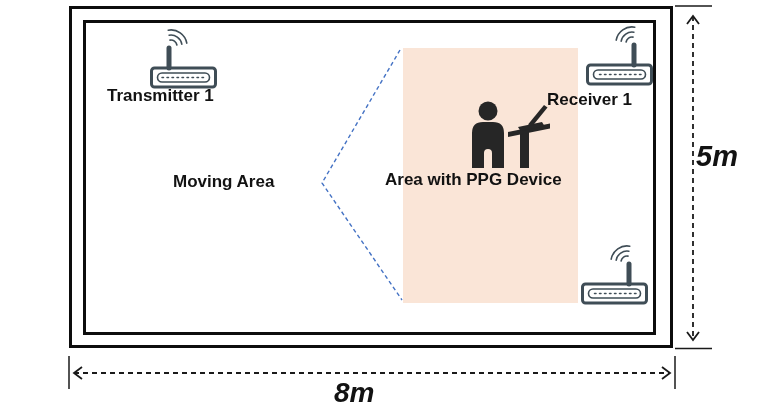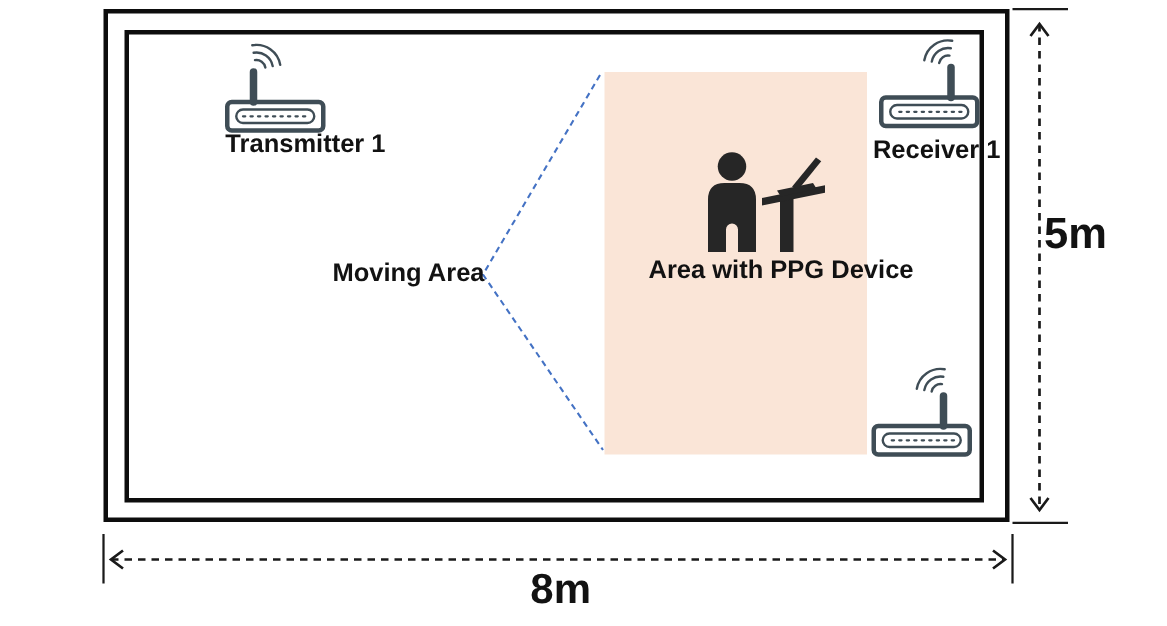--- a/index.html
+++ b/index.html
@@ -31,32 +31,32 @@
   }
   .overlay {
     position: absolute;
     left: 0; top: 0;
     width: 778px; height: 417px;
   }
   .lbl {
     position: absolute;
     font-weight: bold;
     color: #121212;
-    text-align: right;
+    text-align: left;
     white-space: nowrap;
     font-size: 17px;
     line-height: 1.1;
   }
   .lbl-transmitter1 { left: 107px; top: 87px;  width: 150px; }
   .lbl-receiver1    { left: 547px; top: 91px;  width: 120px; }
   .lbl-receiver2    { left: 541px; top: 307px; width: 120px; }
   .lbl-moving-area  { left: 173px; top: 173px; width: 150px; }
   .lbl-human        { left: 385px; top: 171px; width: 224px; }
-  .lbl-dim-5m { left: 696px; top: 141px; font-size: 29px; text-align: center; }
-  .lbl-dim-8m { left: 334px; top: 378px; width: 60px; font-size: 28px; }
+  .lbl-dim-5m { left: 696px; top: 141px; font-size: 29px; text-align: center; font-style: italic; }
+  .lbl-dim-8m { left: 334px; top: 378px; width: 60px; font-size: 28px; font-style: italic; }
 </style>
 </head>
 <body>
 
 <div class="canvas">
 
   <div class="wall outer-wall"></div>
   <div class="wall inner-wall"></div>
 
   <div class="human-area"></div>

